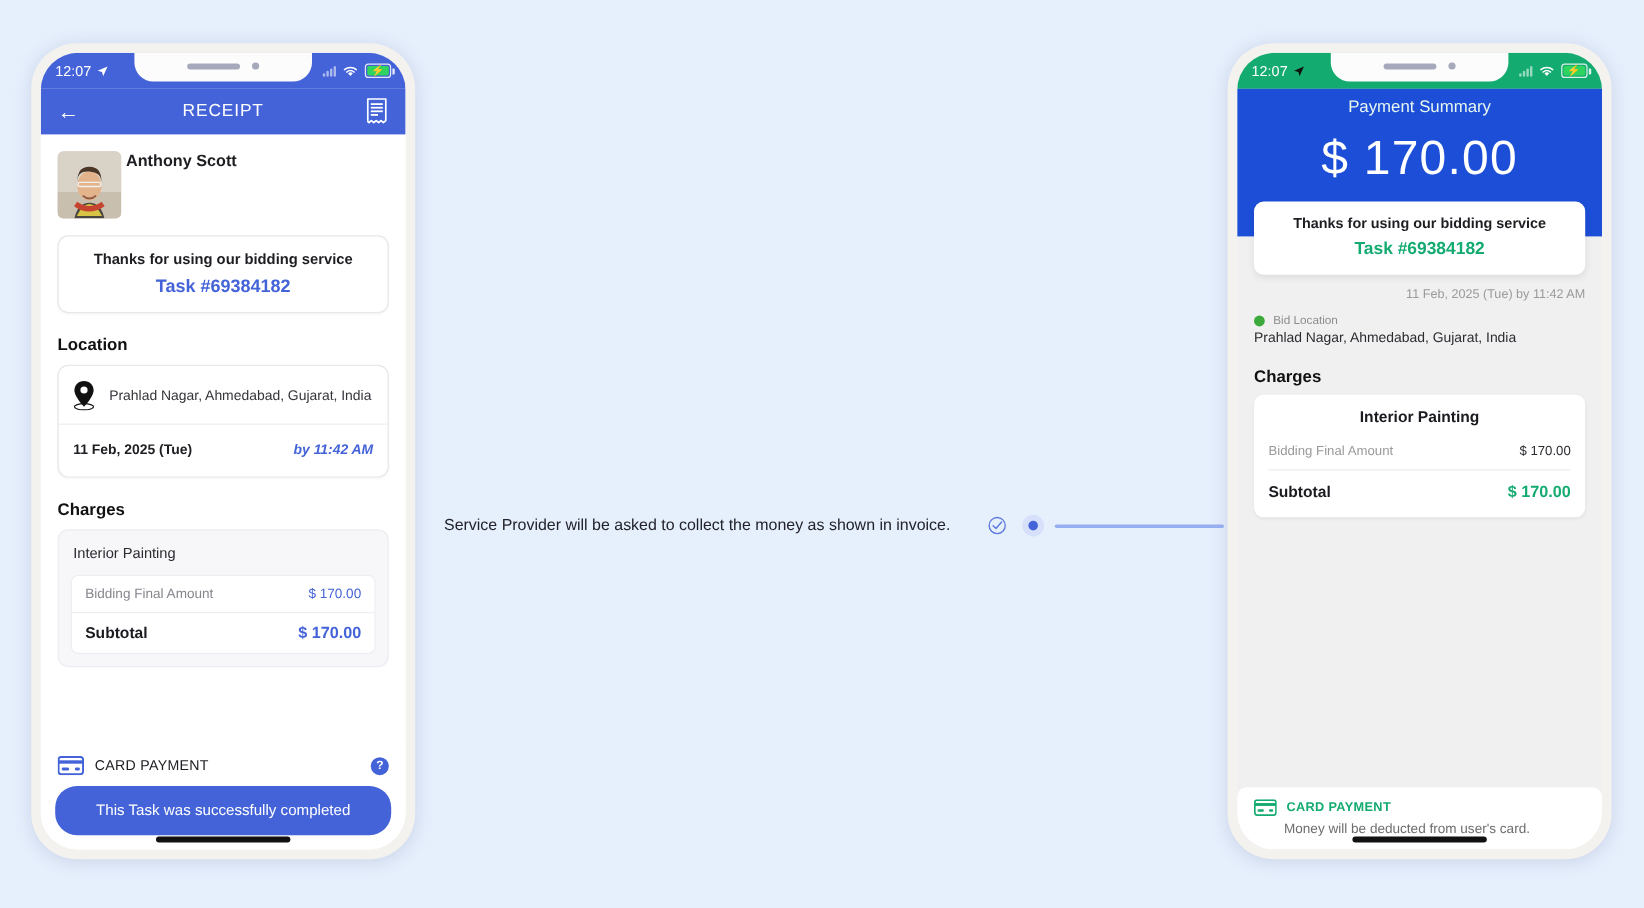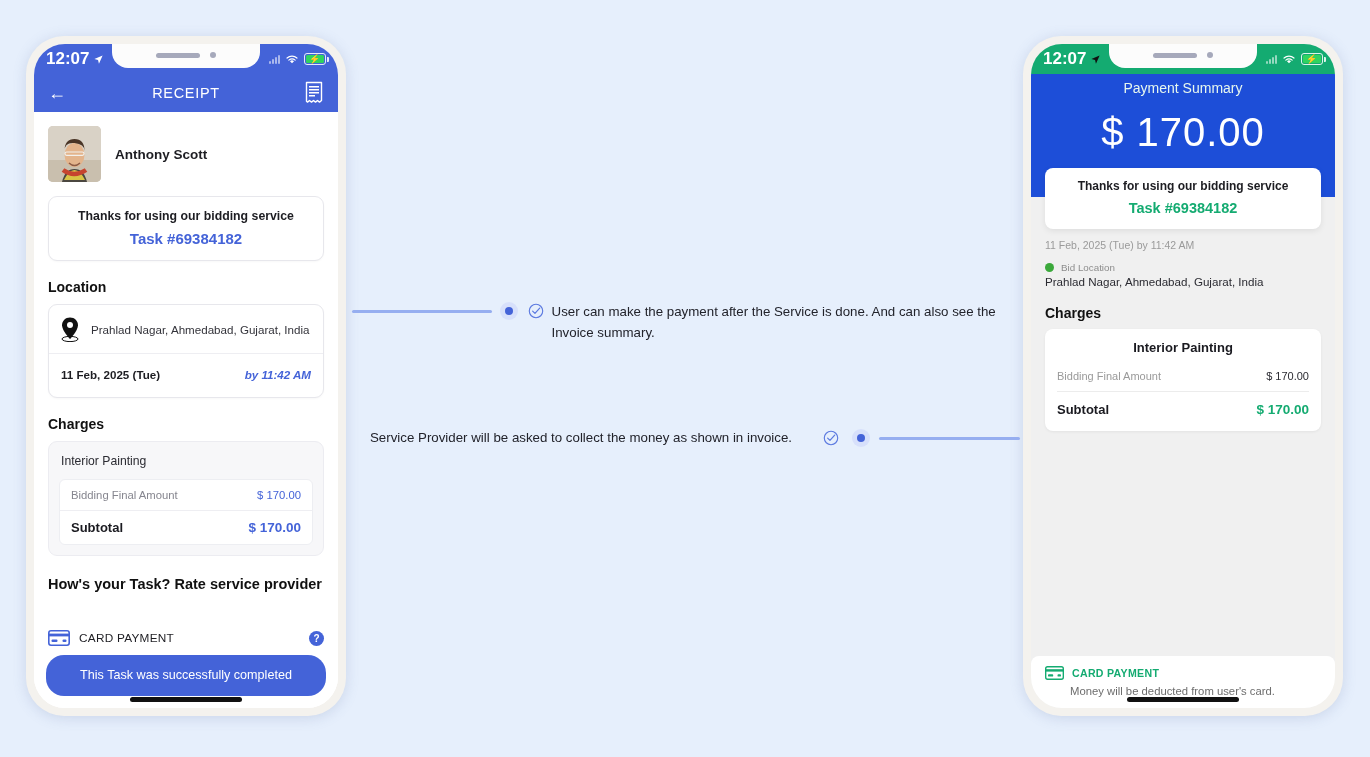--- a/index.html
+++ b/index.html
@@ -33,21 +33,21 @@
 
   
   .statusbar {
     position: relative;
     height: 30px; flex: 0 0 30px;
     display: flex; align-items: center;
     justify-content: space-between;
     padding: 0 12px;
     color: #fff;
   }
-  .sb-time { font-size: 17px; font-weight: bold; display: flex; align-items: center; gap: 4px; text-align: center; }
+  .sb-time { font-size: 12px; font-weight: normal; display: flex; align-items: center; gap: 4px; text-align: center; }
   .sb-right { display: flex; align-items: center; gap: 5px; }
   .notch {
     position: absolute; top: -2px; left: 50%;
     transform: translateX(-50%);
     width: 148px; height: 26px;
     background: #fcfcfc;
     border-radius: 0 0 16px 16px;
     display: flex; align-items: center; justify-content: center; gap: 10px;
     z-index: 4;
   }
@@ -79,21 +79,21 @@
   
   #phone-left .statusbar { background: #4463d8; }
   .l-header {
     flex: 0 0 38px; background: #4463d8; color:#fff;
     display:flex; align-items:center; padding: 0 14px;
   }
   .l-header .title { flex:1; text-align:center; font-size: 14.5px; letter-spacing:.7px; }
   .back-arrow { font-size: 18px; line-height: 1; width:20px; }
   .receipt-ico { width: 20px; height: 24px; }
   .l-body { padding: 14px 14px 0; }
-  .user-row { display:flex; align-items:center; gap: 14px; margin-bottom: 14px; }
+  .user-row { display:flex; gap: 4px; margin-bottom: 14px; }
   .avatar {
     width: 53px; height: 56px; border-radius: 5px; overflow:hidden;
     background: linear-gradient(160deg,#d8cfc4,#c3b6a6);
     position: relative;
   }
   .avatar svg { display:block; width:100%; height:100%; }
   .user-name { font-size: 13.5px; font-weight: bold; color:#1d1d22; }
   .card {
     border:1px solid #e7e7ec; border-radius:9px; background:#fff;
     box-shadow: 0 1px 2px rgba(0,0,0,.03);
@@ -146,21 +146,21 @@
   .r-hero-title { text-align:center; color:#e7f7ee; font-size: 14px; padding-top: 4px; }
   .r-amount { text-align:center; color:#fff; font-size: 40px; font-weight:normal; letter-spacing:1px; margin-top: 14px; }
   .r-thanks {
     position:absolute; left:14px; right:14px; bottom:-32px;
     background:#fff; border-radius:8px; padding: 11px 10px 13px;
     text-align:center; box-shadow: 0 2px 6px rgba(0,0,0,.08);
   }
   .r-thanks .t { font-size: 12px; font-weight:bold; color:#1d1d22; }
   .r-thanks .id { font-size: 14.5px; font-weight:bold; color:#14ab71; margin-top:7px; }
   .r-body { padding: 42px 14px 0; }
-  .r-date { text-align:left; font-size: 10.5px; color:#9a9a9a; }
+  .r-date { text-align:right; font-size: 10.5px; color:#9a9a9a; }
   .r-loc { margin-top: 11px; }
   .r-loc-head { display:flex; align-items:center; gap:7px; }
   .r-dot { width:9px;height:9px;border-radius:50%;background:#3ba93b; }
   .r-loc-label { font-size: 9.8px; color:#8d8d8d; }
   .r-loc-addr { font-size: 11.6px; color:#2b2b32; margin-top: 2px; }
   .r-sec-title { font-size: 14px; font-weight:bold; color:#111; margin: 17px 0 8px; }
   .r-charge { background:#fff; border-radius:8px; padding: 11px 12px 12px; box-shadow:0 1px 3px rgba(0,0,0,.06); }
   .r-charge-head { text-align:center; font-size: 13px; font-weight:bold; color:#1a1a20; padding-bottom: 10px; }
   .r-row { display:flex; justify-content:space-between; align-items:center; padding: 5px 0 9px; }
   .r-row.sep { border-top:1px solid #ececec; padding: 10px 0 2px; }
@@ -305,21 +305,20 @@
                 <span class="ci-k">Bidding Final Amount</span>
                 <span class="ci-v">$ 170.00</span>
               </div>
               <div class="ci-row sep">
                 <span class="ci-k b">Subtotal</span>
                 <span class="ci-v b">$ 170.00</span>
               </div>
             </div>
           </div>
 
-          <div class="rate-title">How's your Task? Rate service provider</div>
         </div>
       </div>
 
       <div class="l-footer">
         <div class="pay-row">
           <svg width="22" height="16" viewBox="0 0 22 16">
             <rect x="0.8" y="0.8" width="20.4" height="14.4" rx="2.2" fill="none" stroke="#4463d8" stroke-width="1.6"></rect>
             <rect x="0.8" y="3.6" width="20.4" height="2.8" fill="#4463d8"></rect>
             <rect x="3.5" y="9.5" width="6" height="2.6" rx="1" fill="#4463d8"></rect>
             <rect x="14.5" y="9.5" width="4" height="2.6" rx="1" fill="#4463d8"></rect>
@@ -416,29 +415,20 @@
             <span class="r-pay-label">CARD PAYMENT</span>
           </div>
           <div class="r-pay-sub">Money will be deducted from user's card.</div>
         </div>
       </div>
 
       <div class="home-ind"></div>
     </div>
   </div>
 
-  <div class="anno" id="anno-1">
-    <span class="conn-line"></span>
-    <span class="conn-dot"></span>
-    <svg class="check-ico" viewBox="0 0 20 20">
-      <circle cx="10" cy="10" r="8.4" fill="none" stroke="#5b79e0" stroke-width="1.4"></circle>
-      <path d="M5.8 10.2 L8.7 13 L14.6 6.3" fill="none" stroke="#5b79e0" stroke-width="1.5" stroke-linecap="round" stroke-linejoin="round"></path>
-    </svg>
-    <span class="anno-text">User can make the payment after the Service is done. And can also see the Invoice summary.</span>
-  </div>
 
   <div class="anno" id="anno-2">
     <span class="anno-text">Service Provider will be asked to collect the money as shown in invoice.</span>
     <svg class="check-ico" viewBox="0 0 20 20">
       <circle cx="10" cy="10" r="8.4" fill="none" stroke="#5b79e0" stroke-width="1.4"></circle>
       <path d="M5.8 10.2 L8.7 13 L14.6 6.3" fill="none" stroke="#5b79e0" stroke-width="1.5" stroke-linecap="round" stroke-linejoin="round"></path>
     </svg>
     <span class="conn-dot"></span>
     <span class="conn-line"></span>
   </div>

